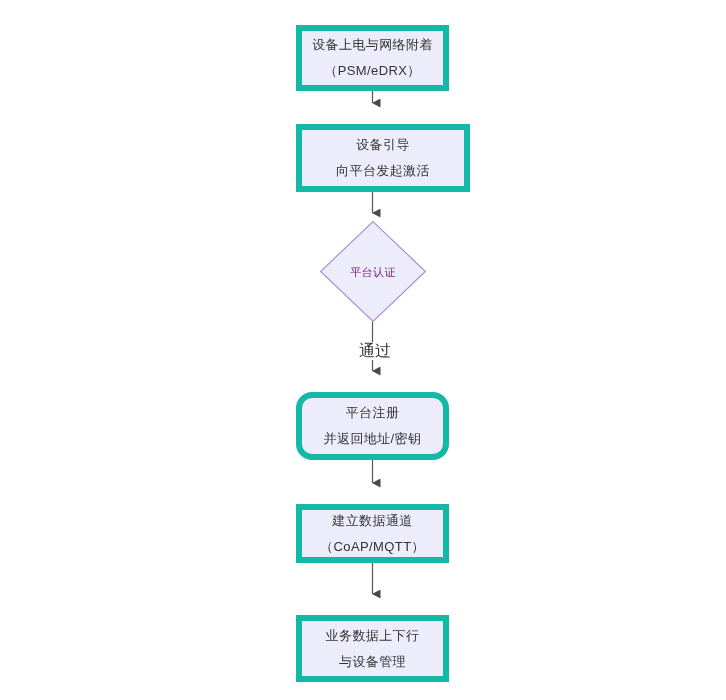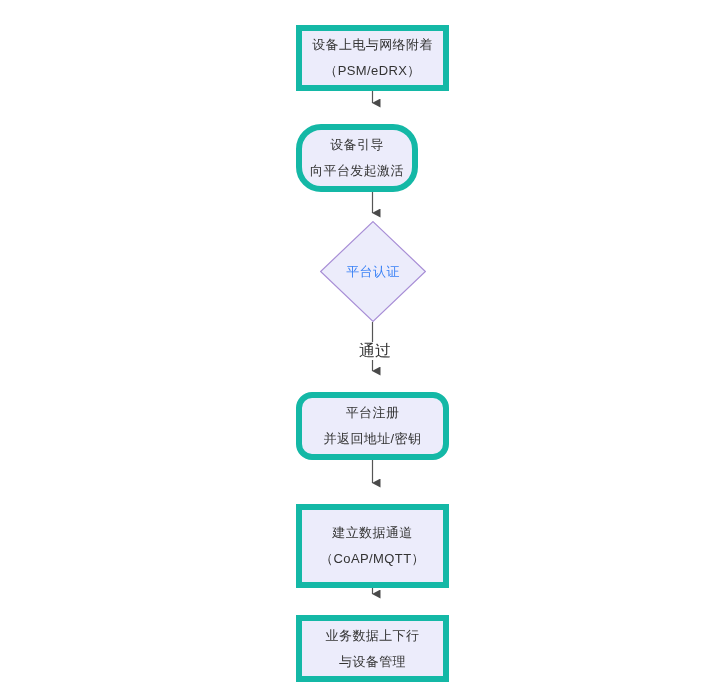--- a/index.html
+++ b/index.html
@@ -58,22 +58,22 @@
   .node-diamond .diamond-shape {
     position: absolute;
     left: 0;
     top: 0;
     width: 100%;
     height: 100%;
   }
   .node-diamond .node-text {
     position: relative;
     z-index: 2;
-    color: #3b82f6;
-    font-size: 13px;
+    color: #701a75;
+    font-size: 11px;
     line-height: 22px;
     letter-spacing: 0.4px;
     white-space: pre-line;
   }
   .edge-label {
     position: absolute;
     background: #ffffff;
     color: #333333;
     font-size: 16px;
     line-height: 16px;
@@ -103,42 +103,42 @@
     <line x1="372.5" y1="448" x2="372.5" y2="483" stroke="#555555" stroke-width="1.2" marker-end="url(#arrowhead)"></line>
 
     <line x1="372.5" y1="560" x2="372.5" y2="594" stroke="#555555" stroke-width="1.2" marker-end="url(#arrowhead)"></line>
   </svg>
 
   <div class="node" style="left:296px; top:13px; width:153px; height:66px;">
     <span class="node-text">设备上电与网络附着
 （PSM/eDRX）</span>
   </div>
 
-  <div class="node" style="left:296px; top:112px; width:122px; height:68px;border-radius:25px;">
+  <div class="node" style="left:296px; top:112px; width:174px; height:68px;">
     <span class="node-text">设备引导
 向平台发起激活</span>
   </div>
 
   <div class="node-diamond" style="left:320px; top:221px; width:106px; height:101px;">
     <svg class="diamond-shape" viewBox="0 0 106 101" preserveAspectRatio="none" xmlns="http://www.w3.org/2000/svg">
       <polygon points="53,0.6 105.4,50.5 53,100.4 0.6,50.5" fill="#ececfb" stroke="#a88ed6" stroke-width="1.2"></polygon>
     </svg>
     <span class="node-text">平台认证</span>
   </div>
 
   <div class="edge-label" style="left:354px; top:342px; width:38px;">
     <span>通过</span>
   </div>
 
   <div class="node" style="left:296px; top:380px; width:153px; height:68px;border-radius:16px;">
     <span class="node-text">平台注册
 并返回地址/密钥</span>
   </div>
 
-  <div class="node" style="left:296px; top:492px; width:153px; height:84px;">
+  <div class="node" style="left:296px; top:492px; width:153px; height:59px;">
     <span class="node-text">建立数据通道
 （CoAP/MQTT）</span>
   </div>
 
   <div class="node" style="left:296px; top:603px; width:153px; height:67px;text-align:center;">
     <span class="node-text">业务数据上下行
 与设备管理</span>
   </div>
 
 </div>

